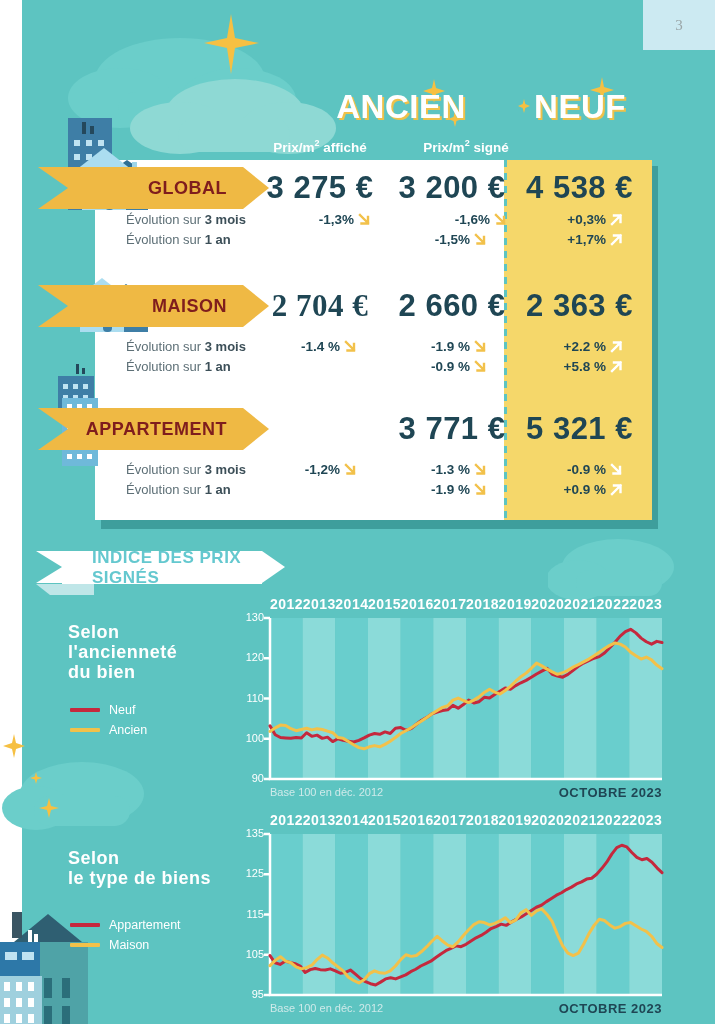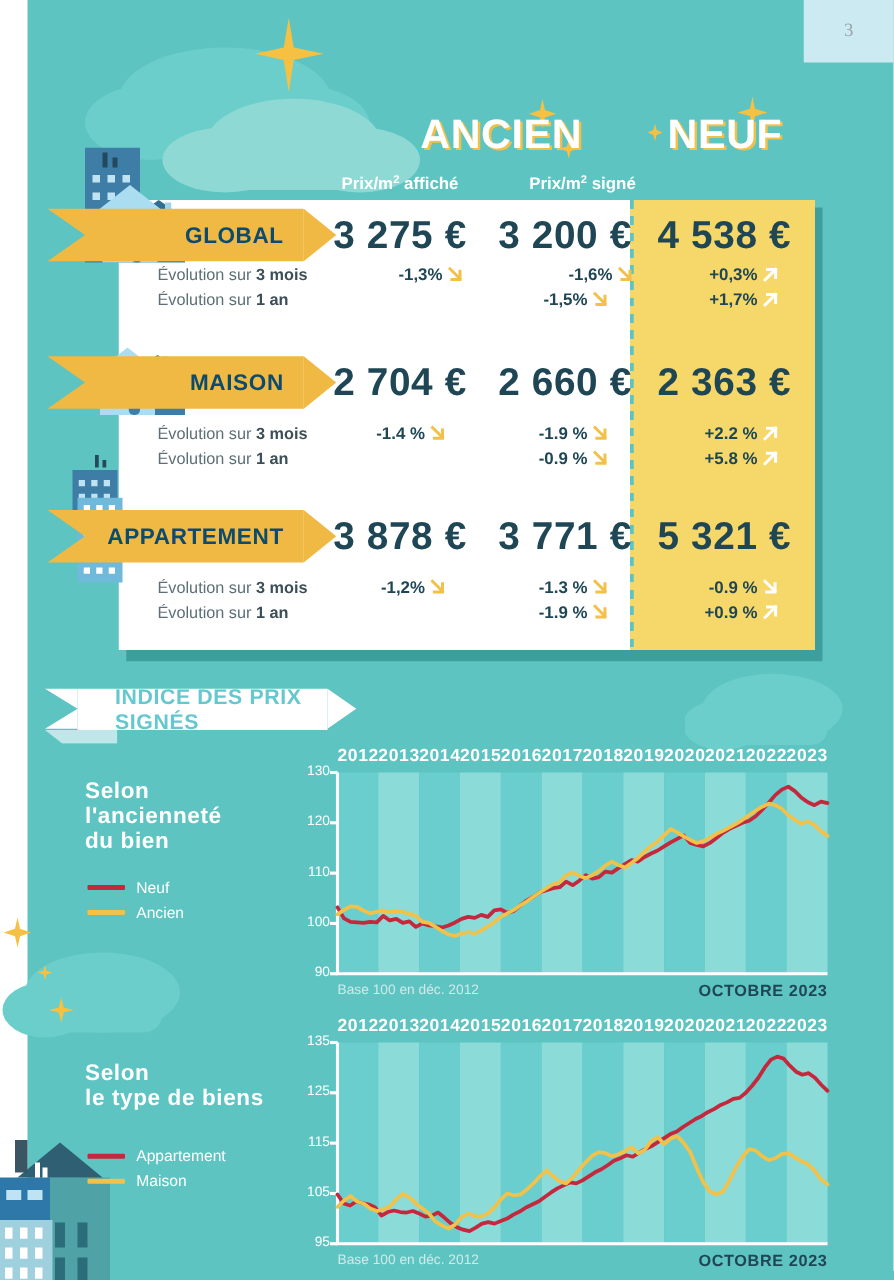--- a/index.html
+++ b/index.html
@@ -34,21 +34,21 @@
   .neuf-col{position:absolute;left:505px;top:160px;width:147px;height:360px;background:#F5D76A;}
   .neuf-dash{position:absolute;left:504px;top:160px;width:3px;height:360px;
     background:repeating-linear-gradient(to bottom,#5DC4C1 0 7px, #F5D76A 7px 13px);}
 
   
   .ribbon{position:absolute;height:42px;background:#EFB944;display:flex;align-items:center;}
   .ribbon .tail{position:absolute;left:-30px;top:0;width:0;height:0;
     border-top:21px solid #EFB944;border-bottom:21px solid #EFB944;border-left:30px solid transparent;}
   .ribbon .head{position:absolute;right:-26px;top:0;width:0;height:0;
     border-top:21px solid transparent;border-bottom:21px solid transparent;border-left:26px solid #EFB944;}
-  .ribbon .rlabel{color:#0c4a6e;font-size:18px;margin-left:auto;padding-right:16px;}
+  .ribbon .rlabel{color:#7f1d1d;font-size:18px;margin-left:auto;padding-right:16px;}
 
   
   .price{position:absolute;font-size:31px;color:#1F4654;text-align:center;}
   .evo-label{position:absolute;font-size:13px;color:#5D6F76;font-weight:normal;
     font-family:"Liberation Sans",sans-serif;white-space:nowrap;}
   .evo-label b{color:#3C4F58;}
   .evo-val{position:absolute;font-size:13.5px;color:#1F4654;font-weight:bold;text-align:right;white-space:nowrap;}
   .arrow{display:inline-block;width:15px;height:15px;vertical-align:-3px;margin-left:3px;}
 
   
@@ -209,21 +209,21 @@
     <rect x="56" y="36" width="5" height="5" fill="#BFE3F2"></rect>
     <rect x="64" y="36" width="5" height="5" fill="#BFE3F2"></rect>
     <rect x="56" y="46" width="5" height="5" fill="#BFE3F2"></rect>
     <rect x="64" y="46" width="5" height="5" fill="#BFE3F2"></rect>
   </svg>
   <div class="ribbon cond" style="left:68px;top:285px;width:175px;">
     <span class="tail"></span>
     <span class="head"></span>
     <span class="rlabel">MAISON</span>
   </div>
-  <div class="cond price" style="left:250px;top:288px;width:140px;">2 704 €</div>
+  <div class="cond price" style="left:250px;top:288px;width:140px;font-family:Liberation Serif, serif;">2 704 €</div>
   <div class="cond price" style="left:382px;top:288px;width:140px;">2 660 €</div>
   <div class="cond price" style="left:512px;top:288px;width:135px;">2 363 €</div>
 
   <div class="evo-label" style="left:126px;top:339px;">
     <span>Évolution sur </span><b>3 mois</b>
   </div>
   <div class="evo-label" style="left:126px;top:359px;">
     <span>Évolution sur </span><b>1 an</b>
   </div>
 
@@ -281,21 +281,20 @@
       <rect x="11" y="56" width="5" height="5"></rect>
         <rect x="21" y="56" width="5" height="5"></rect>
         <rect x="31" y="56" width="5" height="5"></rect>
     </g>
   </svg>
   <div class="ribbon cond" style="left:68px;top:408px;width:175px;">
     <span class="tail"></span>
     <span class="head"></span>
     <span class="rlabel">APPARTEMENT</span>
   </div>
-  <div class="cond price" style="left:250px;top:411px;width:140px;">3 878 €</div>
   <div class="cond price" style="left:382px;top:411px;width:140px;">3 771 €</div>
   <div class="cond price" style="left:512px;top:411px;width:135px;">5 321 €</div>
 
   <div class="evo-label" style="left:126px;top:462px;">
     <span>Évolution sur </span><b>3 mois</b>
   </div>
   <div class="evo-label" style="left:126px;top:482px;">
     <span>Évolution sur </span><b>1 an</b>
   </div>
 

